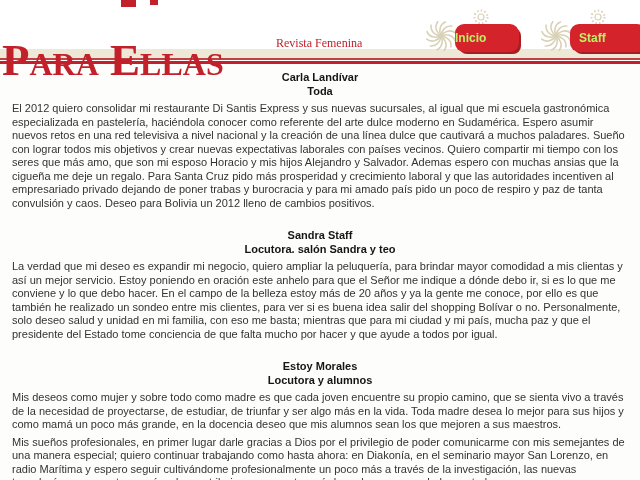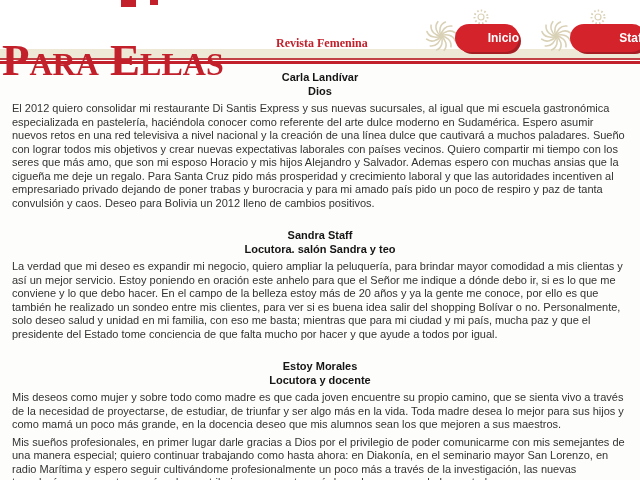--- a/index.html
+++ b/index.html
@@ -17,31 +17,31 @@
   .brand-title{
     font-family:"Liberation Serif",serif;
     font-variant:small-caps;
     font-weight:bold;
     font-size:45px;line-height:48px;
     color:#c2202a;letter-spacing:0px;
   }
   .brand-tagline{
     position:absolute;left:276px;top:36px;
     font-family:"Liberation Serif",serif;
-    font-weight:bold;font-size:12px;color:#c2202a;
+    font-weight:normal;font-size:12px;color:#c2202a;
     white-space:nowrap;
   }
   .topmark{position:absolute;background:#c2202a;}
   .topmark.m1{left:121px;top:0;width:15px;height:7px;}
   .topmark.m2{left:150px;top:0;width:8px;height:5px;}
   .nav-button{
     position:absolute;top:24px;height:28px;
-    background:#d5232c;border:none;border-radius:14px;
-    color:#ffffff;font-family:"Liberation Sans",sans-serif;
-    font-weight:bold;font-size:12px;text-align:right;line-height:28px;
+    background:#d5232c;border:none;border-radius:9px;
+    color:#bef264;font-family:"Liberation Sans",sans-serif;
+    font-weight:bold;font-size:12px;text-align:left;line-height:28px;
     box-shadow:3px 3px 0 -1px #a51e24;
     cursor:pointer;padding:0;
   }
   .nav-inicio{left:455px;width:64px;}
   .nav-staff{left:570px;width:76px;padding-left:9px;}
   .pinwheel{position:absolute;top:19px;width:34px;height:34px;}
   .pin1{left:424px;} .pin2{left:539px;}
   .sun{position:absolute;top:7px;width:20px;height:20px;}
   .sun1{left:471px;} .sun2{left:588px;}
   
@@ -117,31 +117,31 @@
   </svg>
 
   <button class="nav-button nav-inicio">Inicio</button>
   <button class="nav-button nav-staff">Staff</button>
 </div>
 
 <div class="content">
 
   <div class="section">
     <div class="person-name">Carla Landívar</div>
-    <div class="person-role">Dios</div>
+    <div class="person-role">Toda</div>
     <p class="bio">El 2012 quiero consolidar mi restaurante Di Santis Express y sus nuevas sucursales, al igual que mi escuela gastronómica especializada en pastelería, haciéndola conocer como referente del arte dulce moderno en Sudamérica. Espero asumir nuevos retos en una red televisiva a nivel nacional y la creación de una línea dulce que cautivará a muchos paladares. Sueño con lograr todos mis objetivos y crear nuevas expectativas laborales con países vecinos. Quiero compartir mi tiempo con los seres que más amo, que son mi esposo Horacio y mis hijos Alejandro y Salvador. Ademas espero con muchas ansias que la cigueña me deje un regalo. Para Santa Cruz pido más prosperidad y crecimiento laboral y que las autoridades incentiven al empresariado privado dejando de poner trabas y burocracia y para mi amado país pido un poco de respiro y paz de tanta convulsión y caos. Deseo para Bolivia un 2012 lleno de cambios positivos.</p>
   </div>
 
   <div class="section">
     <div class="person-name">Sandra Staff</div>
     <div class="person-role">Locutora. salón Sandra y teo</div>
     <p class="bio">La verdad que mi deseo es expandir mi negocio, quiero ampliar la peluquería, para brindar mayor comodidad a mis clientas y así un mejor servicio. Estoy poniendo en oración este anhelo para que el Señor me indique a dónde debo ir, si es lo que me conviene y lo que debo hacer. En el campo de la belleza estoy más de 20 años y ya la gente me conoce, por ello es que también he realizado un sondeo entre mis clientes, para ver si es buena idea salir del shopping Bolívar o no. Personalmente, solo deseo salud y unidad en mi familia, con eso me basta; mientras que para mi ciudad y mi país, mucha paz y que el presidente del Estado tome conciencia de que falta mucho por hacer y que ayude a todos por igual.</p>
   </div>
 
   <div class="section">
     <div class="person-name">Estoy Morales</div>
-    <div class="person-role">Locutora y docente</div>
+    <div class="person-role">Locutora y alumnos</div>
     <p class="bio">Mis deseos como mujer y sobre todo como madre es que cada joven encuentre su propio camino, que se sienta vivo a través de la necesidad de proyectarse, de estudiar, de triunfar y ser algo más en la vida. Toda madre desea lo mejor para sus hijos y como mamá un poco más grande, en la docencia deseo que mis alumnos sean los que mejoren a sus maestros.</p>
     <p class="bio">Mis sueños profesionales, en primer lugar darle gracias a Dios por el privilegio de poder comunicarme con mis semejantes de una manera especial; quiero continuar trabajando como hasta ahora: en Diakonía, en el seminario mayor San Lorenzo, en radio Marítima y espero seguir cultivándome profesionalmente un poco más a través de la investigación, las nuevas tecnologías o conceptos y así poder contribuir a que nuestro país logre la paz que anhelamos todos.</p>
     <div class="end-mark">(.....)</div>
   </div>
 
 </div>
 
 </body></html>

